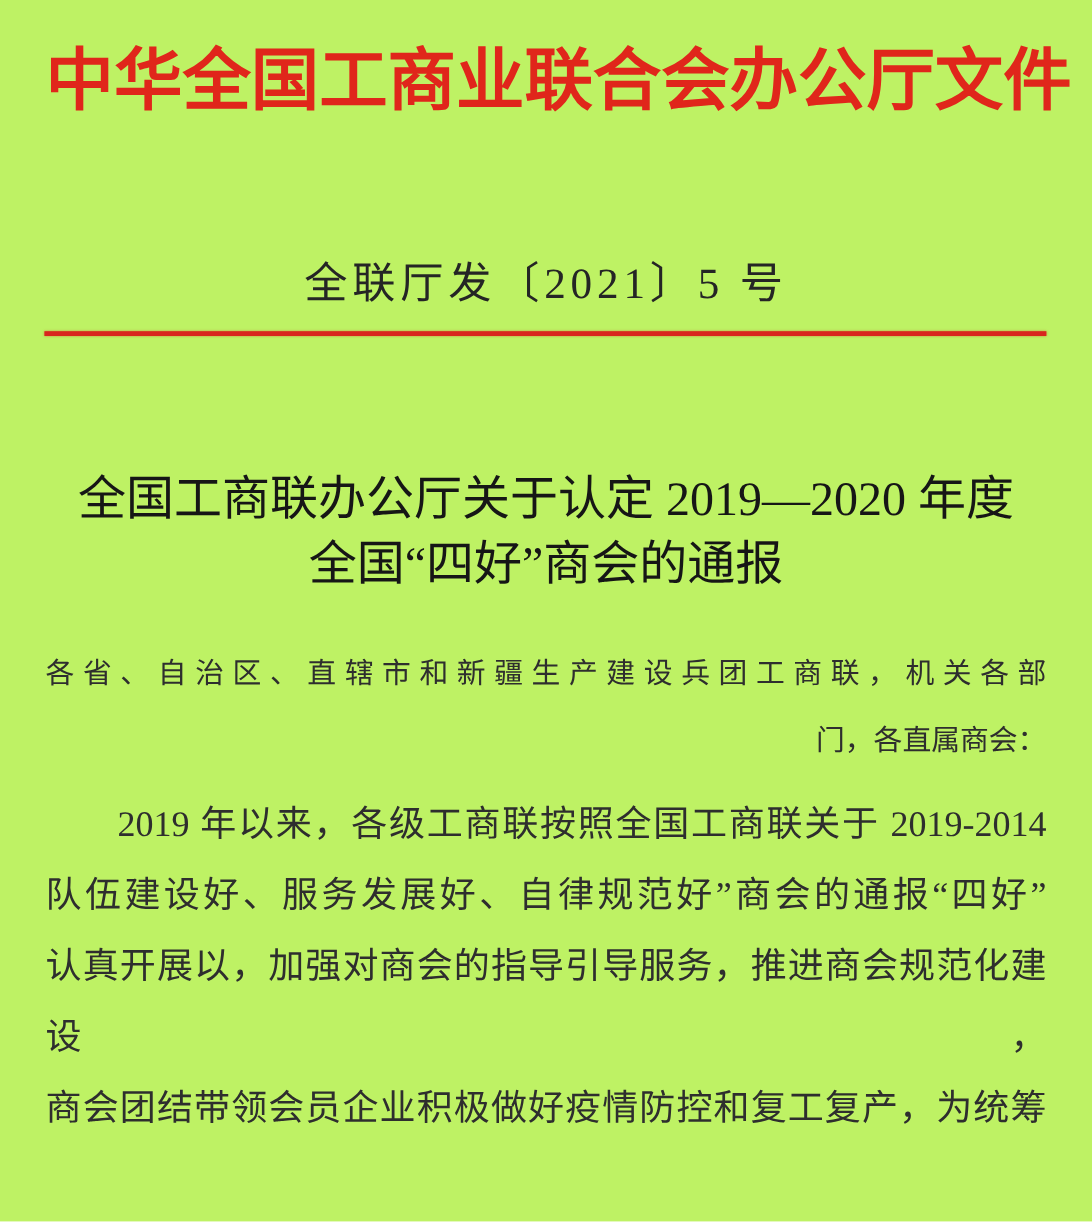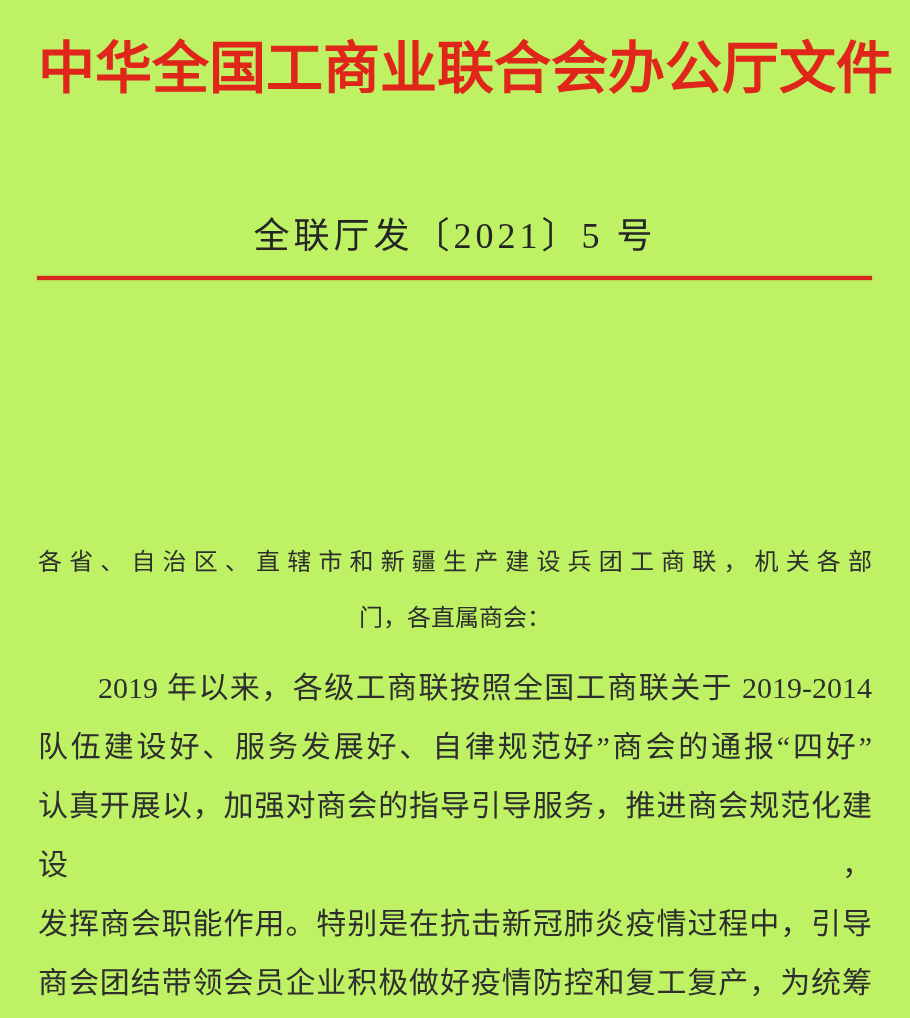--- a/index.html
+++ b/index.html
@@ -80,48 +80,51 @@
   .paragraph {
     position: absolute;
     top: 658px;
     left: 38px;
     right: 38px;
     font-size: 30px;
     line-height: 59px;
     color: #2e2e2e;
   }
   .line {
-    text-align: center;
+    text-align: right;
   }
   .line.just {
     text-align: justify;
     text-align-last: justify;
   }
   .line.indent {
     padding-left: 60px;
   }
 </style>
 </head>
 <body>
 
 <div class="page">
 
   <h1 class="org-title">中华全国工商业联合会办公厅文件</h1>
 
   <div class="doc-number">全联厅发〔2021〕5 号</div>
 
   <div class="red-rule"></div>
 
+  <h2 class="doc-title">
+    <div class="title-line">全国工商联办公厅关于认定 2019—2020 年度</div>
+    <div class="title-line">全国“四好”商会的通报</div>
+  </h2>
 
   <div class="salutation">
     <div class="line just">各省、自治区、直辖市和新疆生产建设兵团工商联，机关各部</div>
     <div class="line">门，各直属商会：</div>
   </div>
 
   <div class="paragraph">
     <div class="line just indent">2019 年以来，各级工商联按照全国工商联关于 2019-2014</div>
     <div class="line just">队伍建设好、服务发展好、自律规范好”商会的通报“四好”</div>
     <div class="line just">认真开展以，加强对商会的指导引导服务，推进商会规范化建设，</div>
-    <div class="line just">发挥商会职能作用。特别是在抗击新冠肺炎疫情过程中，引导</div>
     <div class="line just">商会团结带领会员企业积极做好疫情防控和复工复产，为统筹</div>
   </div>
 
 </div>
 
 </body></html>

